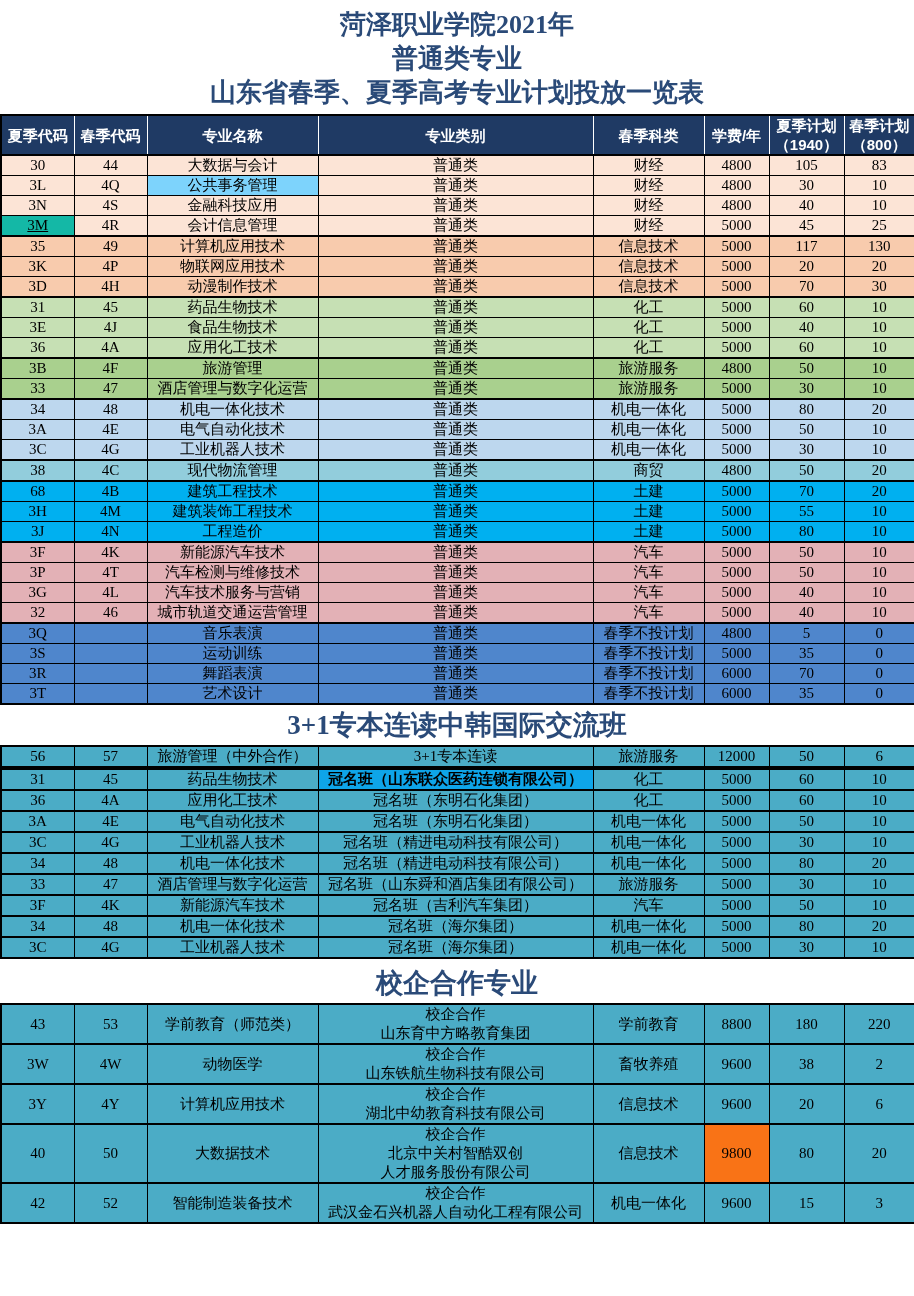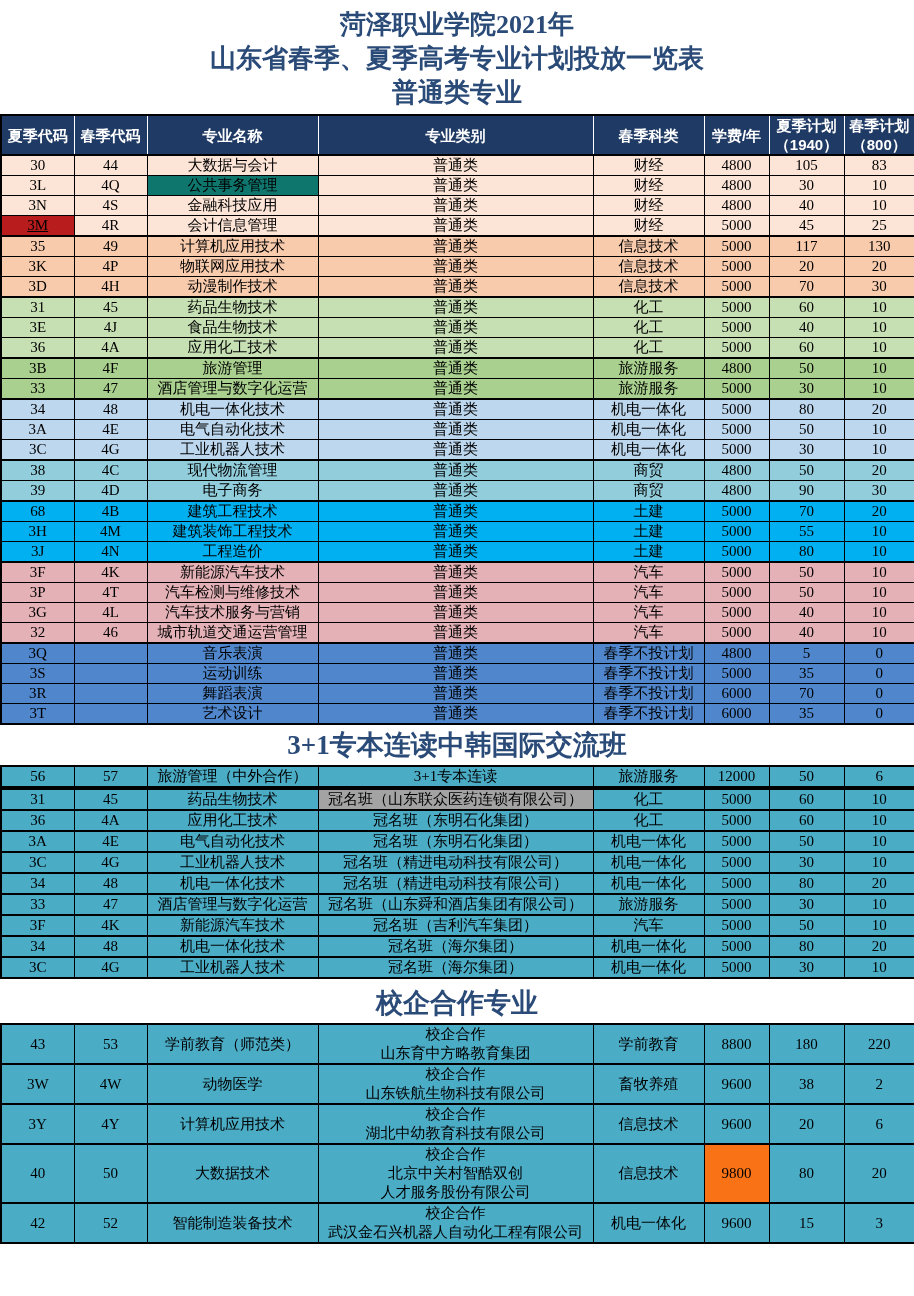--- a/index.html
+++ b/index.html
@@ -33,22 +33,22 @@
   tr.group-start td{border-top:2px solid #000}
   table.thick tbody td{border-top-width:2px;border-bottom-width:2px}
 </style>
 </head>
 <body>
 
 <div class="page">
 
   <div class="title-block">
     <div class="title-line">菏泽职业学院2021年</div>
+    <div class="title-line">普通类专业</div>
     <div class="title-line">山东省春季、夏季高考专业计划投放一览表</div>
-    <div class="title-line">普通类专业</div>
   </div>
 
   <table class="grid" id="sec-regular">
     <colgroup>
         <col class="c1">
         <col class="c2">
         <col class="c3">
         <col class="c4">
         <col class="c5">
         <col class="c6">
@@ -76,39 +76,39 @@
           <td style="background: rgb(252, 228, 214);">大数据与会计</td>
           <td style="background: rgb(252, 228, 214);">普通类</td>
           <td style="background: rgb(252, 228, 214);">财经</td>
           <td style="background: rgb(252, 228, 214);">4800</td>
           <td style="background: rgb(252, 228, 214);">105</td>
           <td style="background: rgb(252, 228, 214);">83</td>
         </tr>
         <tr>
           <td style="background: rgb(252, 228, 214);">3L</td>
           <td style="background: rgb(252, 228, 214);">4Q</td>
-          <td style="background: #0f766e;">公共事务管理</td>
+          <td style="background: #7dd3fc;">公共事务管理</td>
           <td style="background: rgb(252, 228, 214);">普通类</td>
           <td style="background: rgb(252, 228, 214);">财经</td>
           <td style="background: rgb(252, 228, 214);">4800</td>
           <td style="background: rgb(252, 228, 214);">30</td>
           <td style="background: rgb(252, 228, 214);">10</td>
         </tr>
         <tr>
           <td style="background: rgb(252, 228, 214);">3N</td>
           <td style="background: rgb(252, 228, 214);">4S</td>
           <td style="background: rgb(252, 228, 214);">金融科技应用</td>
           <td style="background: rgb(252, 228, 214);">普通类</td>
           <td style="background: rgb(252, 228, 214);">财经</td>
           <td style="background: rgb(252, 228, 214);">4800</td>
           <td style="background: rgb(252, 228, 214);">40</td>
           <td style="background: rgb(252, 228, 214);">10</td>
         </tr>
         <tr>
-          <td style="background: #b91c1c; text-decoration: underline;">3M</td>
+          <td style="background: #14b8a6; text-decoration: underline;">3M</td>
           <td style="background: rgb(252, 228, 214);">4R</td>
           <td style="background: rgb(252, 228, 214);">会计信息管理</td>
           <td style="background: rgb(252, 228, 214);">普通类</td>
           <td style="background: rgb(252, 228, 214);">财经</td>
           <td style="background: rgb(252, 228, 214);">5000</td>
           <td style="background: rgb(252, 228, 214);">45</td>
           <td style="background: rgb(252, 228, 214);">25</td>
         </tr>
         <tr class="group-start">
           <td style="background: rgb(248, 203, 173);">35</td>
@@ -222,30 +222,20 @@
         </tr>
         <tr class="group-start">
           <td style="background: rgb(146, 205, 220);">38</td>
           <td style="background: rgb(146, 205, 220);">4C</td>
           <td style="background: rgb(146, 205, 220);">现代物流管理</td>
           <td style="background: rgb(146, 205, 220);">普通类</td>
           <td style="background: rgb(146, 205, 220);">商贸</td>
           <td style="background: rgb(146, 205, 220);">4800</td>
           <td style="background: rgb(146, 205, 220);">50</td>
           <td style="background: rgb(146, 205, 220);">20</td>
-        </tr>
-        <tr>
-          <td style="background: rgb(146, 205, 220);">39</td>
-          <td style="background: rgb(146, 205, 220);">4D</td>
-          <td style="background: rgb(146, 205, 220);">电子商务</td>
-          <td style="background: rgb(146, 205, 220);">普通类</td>
-          <td style="background: rgb(146, 205, 220);">商贸</td>
-          <td style="background: rgb(146, 205, 220);">4800</td>
-          <td style="background: rgb(146, 205, 220);">90</td>
-          <td style="background: rgb(146, 205, 220);">30</td>
         </tr>
         <tr class="group-start">
           <td style="background: rgb(0, 176, 240);">68</td>
           <td style="background: rgb(0, 176, 240);">4B</td>
           <td style="background: rgb(0, 176, 240);">建筑工程技术</td>
           <td style="background: rgb(0, 176, 240);">普通类</td>
           <td style="background: rgb(0, 176, 240);">土建</td>
           <td style="background: rgb(0, 176, 240);">5000</td>
           <td style="background: rgb(0, 176, 240);">70</td>
           <td style="background: rgb(0, 176, 240);">20</td>
@@ -388,21 +378,21 @@
         <col class="c5">
         <col class="c6">
         <col class="c7">
         <col class="c8">
       </colgroup>
     <tbody>
         <tr>
           <td style="background: rgb(75, 172, 198);">31</td>
           <td style="background: rgb(75, 172, 198);">45</td>
           <td style="background: rgb(75, 172, 198);">药品生物技术</td>
-          <td style="background: #a3a3a3;">冠名班（山东联众医药连锁有限公司）</td>
+          <td style="background: #0ea5e9; font-weight: bold;">冠名班（山东联众医药连锁有限公司）</td>
           <td style="background: rgb(75, 172, 198);">化工</td>
           <td style="background: rgb(75, 172, 198);">5000</td>
           <td style="background: rgb(75, 172, 198);">60</td>
           <td style="background: rgb(75, 172, 198);">10</td>
         </tr>
         <tr>
           <td style="background: rgb(75, 172, 198);">36</td>
           <td style="background: rgb(75, 172, 198);">4A</td>
           <td style="background: rgb(75, 172, 198);">应用化工技术</td>
           <td style="background: rgb(75, 172, 198);">冠名班（东明石化集团）</td>

